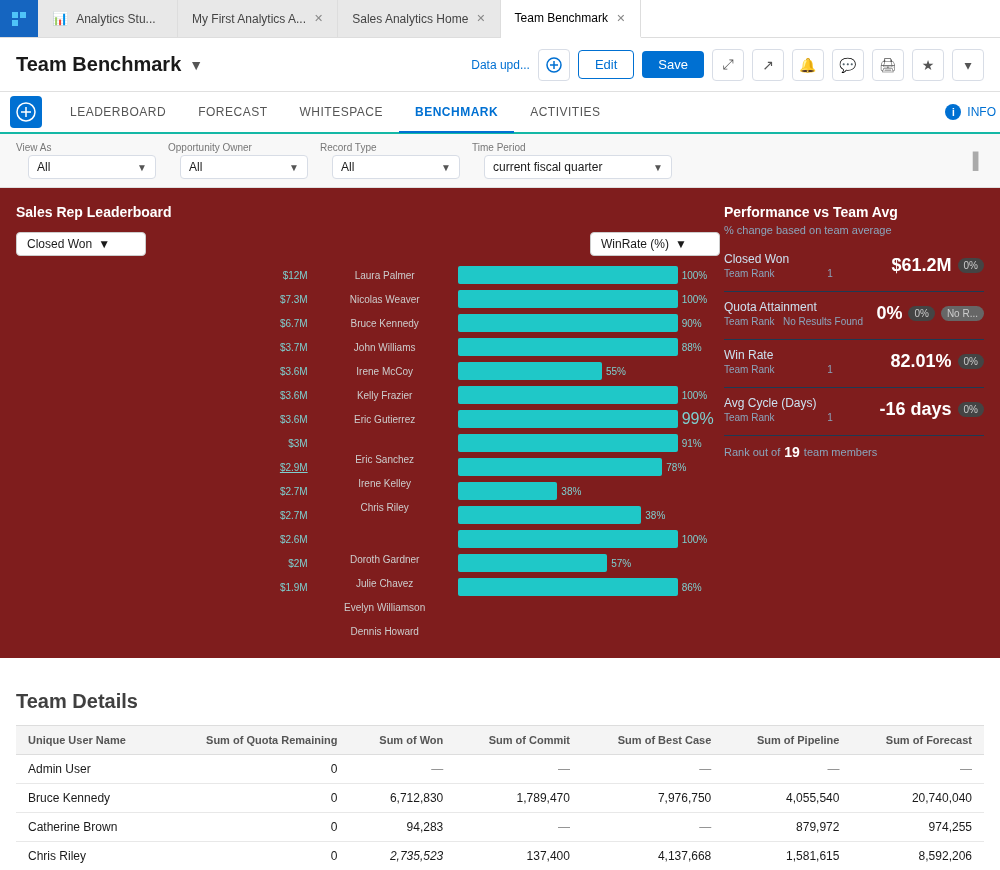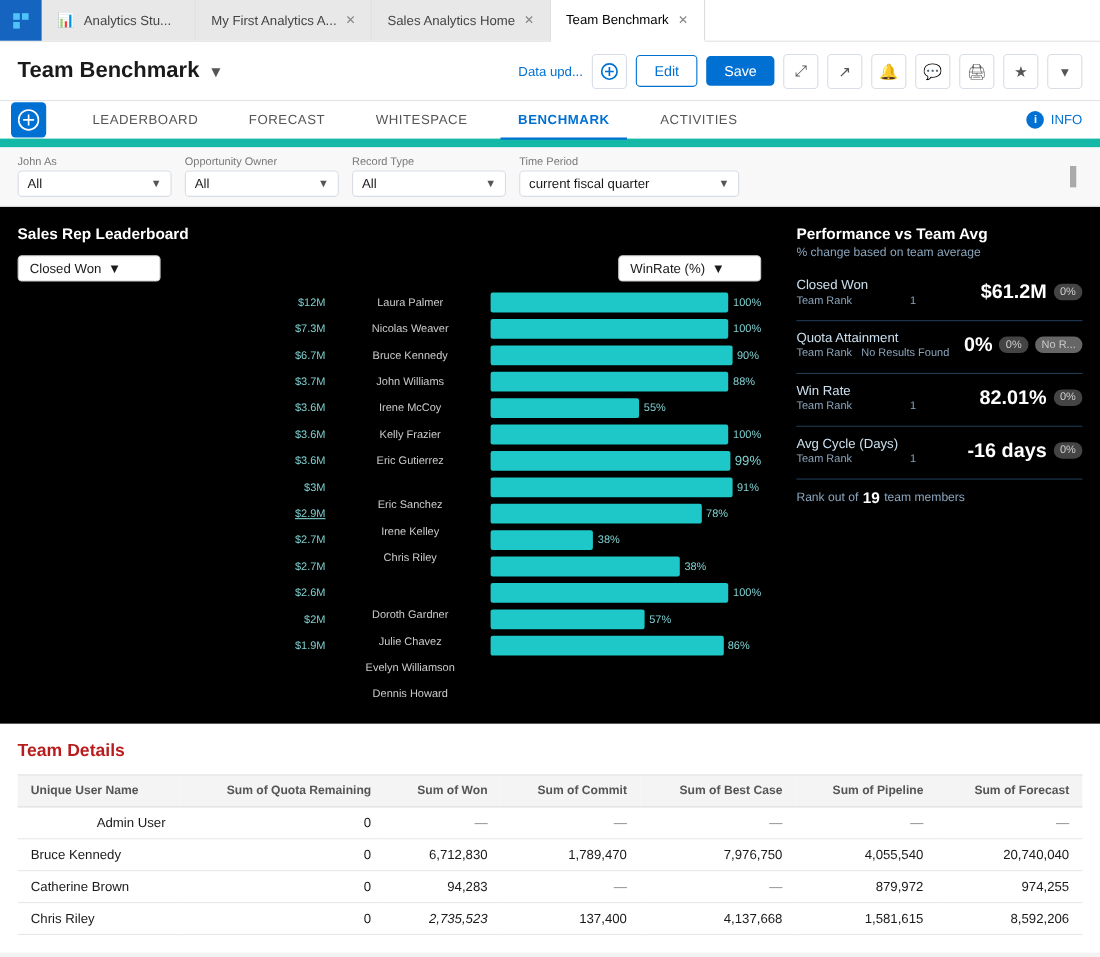--- a/index.html
+++ b/index.html
@@ -38,42 +38,42 @@
     .header-actions { display: flex; align-items: center; gap: 8px; }
     .data-upd { color: #0070d2; font-size: 12px; cursor: pointer; }
     .btn { padding: 6px 16px; border-radius: 4px; border: 1px solid #d8dde6; cursor: pointer; font-size: 13px; }
     .btn-edit { background: #fff; color: #0070d2; border-color: #0070d2; }
     .btn-save { background: #0070d2; color: #fff; border: none; }
     .icon-btn { width: 32px; height: 32px; border: 1px solid #d8dde6; border-radius: 4px; background: #fff; cursor: pointer; display: flex; align-items: center; justify-content: center; color: #555; font-size: 14px; }
 
     
     .nav-tabs {
       display: flex; align-items: center; background: #fff;
-      border-bottom: 8px solid #14b8a6; padding: 0 16px 0 10px; height: 42px; gap: 14px;
+      border-bottom: 2px solid #14b8a6; padding: 0 4px 0 10px; height: 42px;
     }
     .nav-logo { width: 32px; height: 32px; background: #0070d2; border-radius: 4px; display: flex; align-items: center; justify-content: center; color: #fff; font-size: 16px; margin-right: 12px; }
     .nav-tab { padding: 0 16px; height: 100%; display: flex; align-items: center; font-size: 12px; color: #555; cursor: pointer; text-transform: uppercase; letter-spacing: 0.5px; font-weight: 500; }
     .nav-tab.active { color: #0070d2; border-bottom: 2px solid #0070d2; margin-bottom: -2px; font-weight: 600; }
     .nav-info { margin-left: auto; display: flex; align-items: center; gap: 6px; color: #0070d2; font-size: 12px; cursor: pointer; }
 
     
     .filters {
       display: flex; align-items: center; background: #f8f8f8;
       padding: 8px 16px; border-bottom: 1px solid #e0e0e0; gap: 12px;
     }
     .filter-group { display: flex; flex-direction: column; gap: 2px; min-width: 140px; }
     .filter-label { font-size: 10px; color: #777; font-weight: 500; }
-    .filter-select { display: flex; align-items: center; justify-content: space-between; padding: 4px 8px; background: #fff; border: 1px solid #d8dde6; border-radius: 4px; cursor: pointer; font-size: 12px; color: #1a1a1a; gap: 12px; }
+    .filter-select { display: flex; align-items: center; justify-content: space-between; padding: 4px 8px; background: #fff; border: 1px solid #d8dde6; border-radius: 4px; cursor: pointer; font-size: 12px; color: #1a1a1a; gap: 12px; margin-left: 12px; }
     .filter-select .arrow { color: #555; font-size: 10px; }
 
     
     .dashboard { display: flex; flex-direction: column; overflow-y: auto; height: calc(870px - 38px - 54px - 42px - 46px); }
 
     
-    .chart-area { background: #000000; padding: 16px; display: flex; gap: 32px; }
+    .chart-area { background: #7f1d1d; padding: 16px; display: flex; gap: 4px; }
     .leaderboard-section { flex: 1; }
     .leaderboard-title { color: #fff; font-size: 14px; font-weight: 600; margin-bottom: 12px; }
     .chart-dropdown { background: #fff; border: 1px solid #ccc; border-radius: 4px; padding: 4px 10px; font-size: 12px; display: flex; align-items: center; gap: 6px; cursor: pointer; color: #1a1a1a; }
     .chart-dropdown-left { min-width: 130px; }
     .chart-dropdown-right { min-width: 130px; margin-left: auto; }
 
     
     .perf-panel { width: 260px; }
     .perf-title { color: #fff; font-size: 14px; font-weight: 600; margin-bottom: 4px; }
     .perf-subtitle { color: #8aa5bc; font-size: 11px; margin-bottom: 16px; }
@@ -83,21 +83,21 @@
     .perf-metric-value { color: #fff; font-size: 18px; font-weight: 700; }
     .perf-badge { background: #444; color: #ccc; font-size: 10px; padding: 2px 6px; border-radius: 10px; }
     .perf-badge-noresult { background: #666; color: #ccc; font-size: 10px; padding: 2px 6px; border-radius: 10px; white-space: nowrap; }
     .perf-rank { color: #8aa5bc; font-size: 10px; margin-top: 2px; }
     .perf-divider { border: none; border-top: 1px solid #1e3a54; margin: 8px 0; }
     .rank-footer { display: flex; align-items: center; gap: 4px; color: #8aa5bc; font-size: 11px; margin-top: 8px; }
     .rank-number { color: #fff; font-size: 14px; font-weight: 700; }
 
     
     .team-details { background: #fff; padding: 16px; }
-    .team-details-title { font-size: 16px; font-weight: 600; color: #b91c1c; margin-bottom: 12px; }
+    .team-details-title { font-size: 20px; font-weight: 600; color: #404040; margin-bottom: 12px; margin-top: 16px; }
     .details-table { width: 100%; border-collapse: collapse; }
     .details-table th { background: #f4f4f4; padding: 8px 12px; text-align: left; font-size: 11px; font-weight: 600; color: #555; border-bottom: 1px solid #ddd; border-top: 1px solid #ddd; }
     .details-table th.right { text-align: right; }
     .details-table td { padding: 7px 12px; font-size: 12px; color: #1a1a1a; border-bottom: 1px solid #e8e8e8; }
 
     .controls-row { display: flex; width: 100%; margin-bottom: 8px; }
   </style>
 </head>
 <body>
 
@@ -176,21 +176,21 @@
       <span>ACTIVITIES</span>
     </div>
   <div class="nav-info">
     <span style="background:#0070d2;color:#fff;border-radius:50%;width:16px;height:16px;display:inline-flex;align-items:center;justify-content:center;font-size:10px;font-weight:bold;">i</span>
     <span>INFO</span>
   </div>
 </div>
 
 <div class="filters">
   <div class="filter-group">
-    <span class="filter-label">John As</span>
+    <span class="filter-label">View As</span>
     <div class="filter-select">
       <span>All</span>
       <span class="arrow">▼</span>
     </div>
   </div>
   <div class="filter-group">
     <span class="filter-label">Opportunity Owner</span>
     <div class="filter-select">
       <span>All</span>
       <span class="arrow">▼</span>
@@ -327,21 +327,21 @@
             <div style="display: flex; align-items: center; gap: 4px; height: 22px;">
               <div style="height: 18px; background: rgb(31, 200, 200); border-radius: 2px; width: 55%; max-width: 220px;"></div>
               <span style="color: rgb(126, 207, 207); font-size: 10px;">55%</span>
             </div>
             <div style="display: flex; align-items: center; gap: 4px; height: 22px;">
               <div style="height: 18px; background: rgb(31, 200, 200); border-radius: 2px; width: 100%; max-width: 220px;"></div>
               <span style="color: rgb(126, 207, 207); font-size: 10px;">100%</span>
             </div>
             <div style="display: flex; align-items: center; gap: 4px; height: 22px;">
               <div style="height: 18px; background: rgb(31, 200, 200); border-radius: 2px; width: 99%; max-width: 220px;"></div>
-              <span style="color: rgb(126, 207, 207); font-size: 12px; text-align: center;">99%</span>
+              <span style="color: rgb(126, 207, 207); font-size: 16px; text-align: center;">99%</span>
             </div>
             <div style="display: flex; align-items: center; gap: 4px; height: 22px;">
               <div style="height: 18px; background: rgb(31, 200, 200); border-radius: 2px; width: 91%; max-width: 220px;"></div>
               <span style="color: rgb(126, 207, 207); font-size: 10px;">91%</span>
             </div>
             <div style="display: flex; align-items: center; gap: 4px; height: 22px;">
               <div style="height: 18px; background: rgb(31, 200, 200); border-radius: 2px; width: 78%; max-width: 220px;"></div>
               <span style="color: rgb(126, 207, 207); font-size: 10px;">78%</span>
             </div>
             <div style="display: flex; align-items: center; gap: 4px; height: 22px;">
@@ -446,21 +446,21 @@
           <th class="right">Sum of Quota Remaining</th>
           <th class="right">Sum of Won</th>
           <th class="right">Sum of Commit</th>
           <th class="right">Sum of Best Case</th>
           <th class="right">Sum of Pipeline</th>
           <th class="right">Sum of Forecast</th>
         </tr>
       </thead>
       <tbody id="team-details-tbody">
       <tr>
-            <td style="text-align: right;">Admin User</td>
+            <td style="text-align: left;">Admin User</td>
             <td style="text-align: right;">0</td>
             <td style="text-align: right;"><span style="color:#888">—</span></td>
             <td style="text-align: right;"><span style="color:#888">—</span></td>
             <td style="text-align: right;"><span style="color:#888">—</span></td>
             <td style="text-align: right;"><span style="color:#888">—</span></td>
             <td style="text-align: right;"><span style="color:#888">—</span></td>
           </tr>
           <tr>
             <td style="text-align: left;">Bruce Kennedy</td>
             <td style="text-align: right;">0</td>

